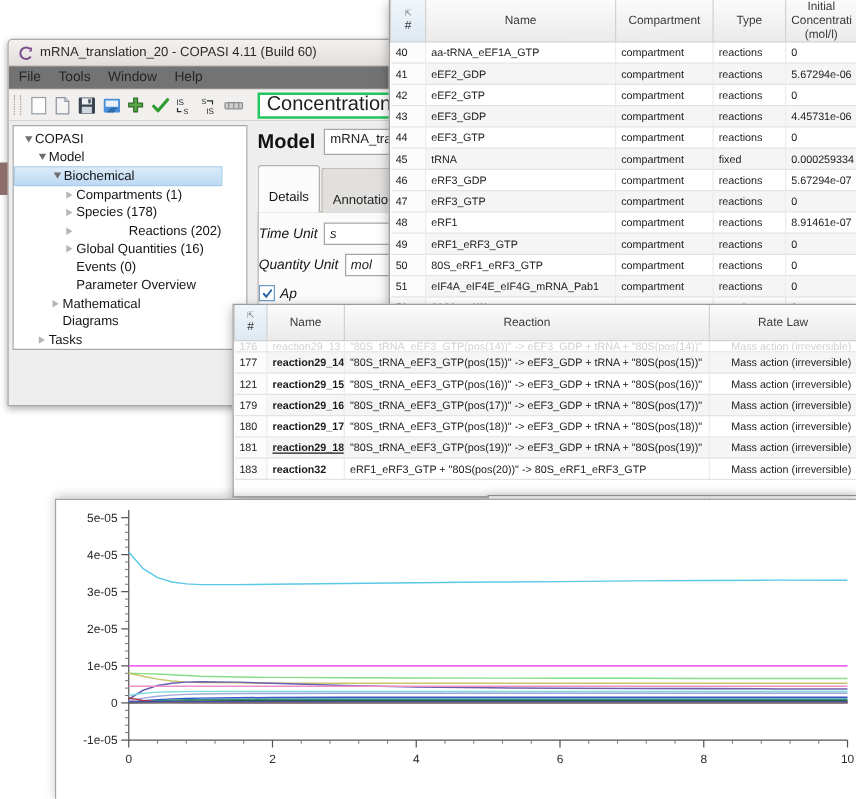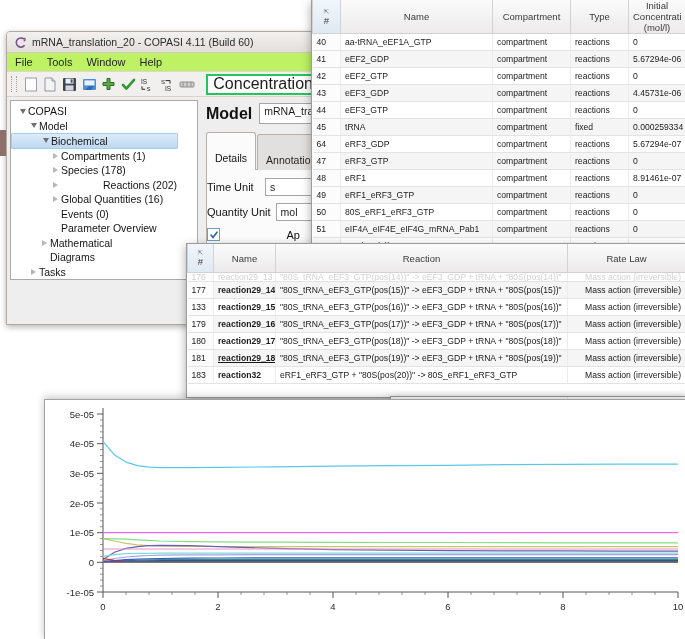--- a/index.html
+++ b/index.html
@@ -7,21 +7,21 @@
        font-family:"Liberation Sans","DejaVu Sans",sans-serif;font-size:11px;color:#1d1d1d;}
 
   
   #copasi-window{position:absolute;left:6px;top:31px;width:327px;height:292px;
     background:#efeeee;border:1px solid #b0a9a3;border-radius:4px 4px 0 0;
     box-shadow:0 2px 6px rgba(0,0,0,.30);overflow:hidden;}
   #titlebar{height:20px;background:linear-gradient(#f3f1ef,#e3dedb);
     border-bottom:1px solid #cfc8c3;display:flex;align-items:center;padding:0 6px;}
   #titlebar .logo{width:14px;height:13px;margin-right:5px;flex:0 0 auto;}
   #titlebar .ttl{font-size:10.5px;color:#2b2b2b;white-space:nowrap;}
-  #menubar{height:18px;background:#bef264;border-bottom:1px solid #ddd7d2;
+  #menubar{height:18px;background:#737373;border-bottom:1px solid #ddd7d2;
     display:flex;align-items:center;padding:0 8px;gap:14px;}
   #menubar span{font-size:11px;color:#262626;}
   #toolbar{height:24px;background:#f2f0ee;border-bottom:1px solid #d9d3cd;
     display:flex;align-items:center;padding:0 4px;gap:3px;}
   .tb-grip{width:4px;height:16px;border-left:1px dotted #a8a29c;border-right:1px dotted #a8a29c;margin-right:3px;}
   .tbi{width:18px;height:18px;display:flex;align-items:center;justify-content:center;}
   .combo{margin-left:8px;height:17px;min-width:108px;background:#fdfdfd;border:2px solid #22c55e;
     display:flex;align-items:center;justify-content:space-between;padding:0 3px 0 5px;font-size:16px;}
   .combo .arr{width:0;height:0;border-left:4px solid transparent;border-right:4px solid transparent;
     border-top:4px solid #333;margin-left:6px;}
@@ -39,21 +39,21 @@
   .model-hdr{display:flex;align-items:center;gap:7px;}
   .model-hdr .mlbl{font-size:16px;font-weight:bold;color:#111;}
   .model-hdr .minput{height:17px;background:#fff;border:1px solid #a6a6a6;
      padding:1px 4px;font-size:10.5px;width:130px;overflow:hidden;white-space:nowrap;}
   .tabrow{display:flex;margin-top:8px;align-items:flex-end;}
   .tab{height:16px;padding:19px 8px 0;font-size:10.5px;background:#e2e0de;
     border:1px solid #b6b0aa;border-bottom:none;border-radius:3px 3px 0 0;margin-right:1px;color:#252525;}
   .tab.active{background:#fbfbfb;height:18px;color:#111;}
   .tabpanel{background:#fbfbfb;border:1px solid #b6b0aa;margin-top:-1px;height:110px;
     padding:8px 6px 0 0;overflow:hidden;}
-  .frow{display:flex;align-items:center;justify-content:space-between;margin-bottom:7px;white-space:nowrap;}
+  .frow{display:flex;align-items:center;justify-content:flex-start;margin-bottom:7px;white-space:nowrap;font-style:italic;}
   .frow .flbl{font-size:11px;color:#111;margin-right:5px;}
   .fval{height:16px;background:#fff;border:1px solid #a6a6a6;padding:0 4px;
     font-size:10.5px;display:flex;align-items:center;min-width:48px;}
   .chk{width:11px;height:11px;border:1px solid #6f9dc6;background:#fff;margin-right:4px;
     display:flex;align-items:center;justify-content:center;}
   .chk svg{display:block;}
   .fsep{border-top:1px solid #dad5d0;margin:2px 0 6px 2px;}
 
   
   .tblwin{position:absolute;background:#ffffff;border:1px solid #9c9c9c;
@@ -361,21 +361,21 @@
           <td>0</td>
         </tr>
         <tr>
           <td class="idx">45</td>
           <td>tRNA</td>
           <td>compartment</td>
           <td>fixed</td>
           <td>0.000259334</td>
         </tr>
         <tr>
-          <td class="idx">64</td>
+          <td class="idx">46</td>
           <td>eRF3_GDP</td>
           <td>compartment</td>
           <td>reactions</td>
           <td>5.67294e-07</td>
         </tr>
         <tr>
           <td class="idx">47</td>
           <td>eRF3_GTP</td>
           <td>compartment</td>
           <td>reactions</td>
@@ -446,21 +446,21 @@
           <td style="height: 8px; line-height: 6px; color: rgb(210, 210, 210);">"80S_tRNA_eEF3_GTP(pos(14))" -&gt; eEF3_GDP + tRNA + "80S(pos(14))"</td>
           <td class="rl" style="height: 8px; line-height: 6px; color: rgb(210, 210, 210);">Mass action (irreversible)</td>
         </tr>
         <tr>
           <td class="idx">177</td>
           <td style="font-weight: bold;">reaction29_14</td>
           <td>"80S_tRNA_eEF3_GTP(pos(15))" -&gt; eEF3_GDP + tRNA + "80S(pos(15))"</td>
           <td class="rl">Mass action (irreversible)</td>
         </tr>
         <tr>
-          <td class="idx">133</td>
+          <td class="idx">121</td>
           <td style="font-weight: bold;">reaction29_15</td>
           <td>"80S_tRNA_eEF3_GTP(pos(16))" -&gt; eEF3_GDP + tRNA + "80S(pos(16))"</td>
           <td class="rl">Mass action (irreversible)</td>
         </tr>
         <tr>
           <td class="idx">179</td>
           <td style="font-weight: bold;">reaction29_16</td>
           <td>"80S_tRNA_eEF3_GTP(pos(17))" -&gt; eEF3_GDP + tRNA + "80S(pos(17))"</td>
           <td class="rl">Mass action (irreversible)</td>
         </tr>

